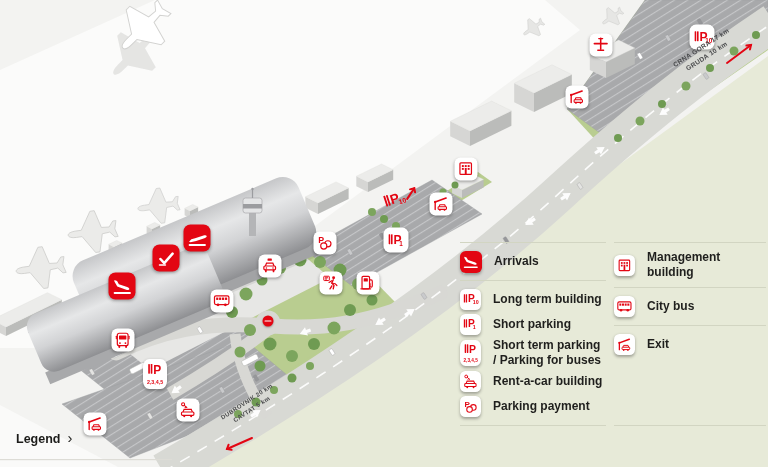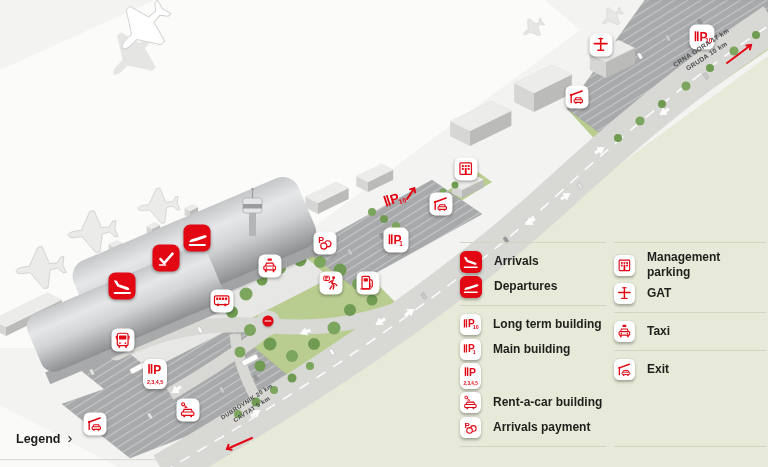--- a/index.html
+++ b/index.html
@@ -526,29 +526,20 @@
         <div class="lgroup">
           <div class="lrow">
             <div class="tile red" style="width: 22px; height: 22px;">
               <svg viewBox="0 0 24 24">
                 <path d="M3.5 19.5h17" stroke="currentColor" stroke-width="2.2" stroke-linecap="round" fill="none"></path>
                 <path fill="currentColor" d="M3.2 5l3 1 2 3.7 9.2 3c1.7.6 2.7 1.6 2.4 2.5-.3.9-1.8 1.1-3.5.6L6.4 12.2 3.2 6.8z"></path>
               </svg>
             </div>
             <span class="llabel">Arrivals</span>
           </div>
-          <div class="lrow">
-            <div class="tile red" style="width: 22px; height: 22px;">
-              <svg viewBox="0 0 24 24">
-                <path d="M3.5 19.5h17" stroke="currentColor" stroke-width="2.2" stroke-linecap="round" fill="none"></path>
-                <path fill="currentColor" d="M2.8 15.8l2.6-2.8 4.1-1 9.4-3.1c1.7-.6 3.2-.4 3.5.5.3.9-.8 2-2.5 2.6l-9.2 3-6.2 1.3z"></path>
-              </svg>
-            </div>
-            <span class="llabel">Departures</span>
-          </div>
         </div>
         <div class="lgroup">
           <div class="lrow">
             <div class="tile white" style="width: 21px; height: 21px;">
               <svg viewBox="0 0 24 24">
                 <g fill="currentColor">
                   <rect x="2.6" y="4.6" width="1.9" height="11.8" rx=".5"></rect>
                   <rect x="5.4" y="4.6" width="1.9" height="11.8" rx=".5"></rect>
                   <text x="8.4" y="16.2" font-size="14.5" font-weight="bold" font-family="Liberation Sans, sans-serif">P</text>
                   <text x="15.4" y="18.4" font-size="7.6" font-weight="bold" font-family="Liberation Sans, sans-serif">10</text>
@@ -561,33 +552,34 @@
             <div class="tile white" style="width: 21px; height: 21px;">
               <svg viewBox="0 0 24 24">
                 <g fill="currentColor">
                   <rect x="2.6" y="4.6" width="1.9" height="11.8" rx=".5"></rect>
                   <rect x="5.4" y="4.6" width="1.9" height="11.8" rx=".5"></rect>
                   <text x="8.4" y="16.2" font-size="14.5" font-weight="bold" font-family="Liberation Sans, sans-serif">P</text>
                   <text x="15.4" y="18.4" font-size="7.6" font-weight="bold" font-family="Liberation Sans, sans-serif">1</text>
                 </g>
               </svg>
             </div>
-            <span class="llabel">Main building</span>
+            <span class="llabel">Short parking</span>
           </div>
           <div class="lrow">
             <div class="tile white tall" style="width: 21px; height: 26px;">
               <svg viewBox="0 0 24 30">
                 <g fill="currentColor">
                   <rect x="4.6" y="4" width="1.8" height="10.6" rx=".5"></rect>
                   <rect x="7.3" y="4" width="1.8" height="10.6" rx=".5"></rect>
                   <text x="10" y="14.4" font-size="13" font-weight="bold" font-family="Liberation Sans, sans-serif">P</text>
                   <text x="12" y="26" font-size="5.8" font-weight="bold" text-anchor="middle" font-family="Liberation Sans, sans-serif">2,3,4,5</text>
                 </g>
               </svg>
             </div>
+            <span class="llabel">Short term parking / Parking for buses</span>
           </div>
           <div class="lrow">
             <div class="tile white" style="width: 21px; height: 21px;">
               <svg viewBox="0 0 24 24">
                 <g stroke="currentColor" fill="none" stroke-width="1.4" stroke-linecap="round">
                   <circle cx="6" cy="5" r="2"></circle>
                   <path d="M7.6 6.3l3.3 2.9"></path>
                   <path d="M9.6 8.1l-1 1.2"></path>
                 </g>
                 <path d="M5.9 15l1.4-3.4h9.4l1.4 3.4" stroke="currentColor" stroke-width="1.5" fill="none"></path>
@@ -601,73 +593,59 @@
           <div class="lrow">
             <div class="tile white" style="width: 21px; height: 21px;">
               <svg viewBox="0 0 24 24">
                 <text x="3.5" y="12.5" font-size="11.5" font-weight="bold" font-family="Liberation Sans, sans-serif" fill="currentColor">P</text>
                 <g stroke="currentColor" stroke-width="1.5">
                   <circle cx="16.2" cy="13.5" r="4" fill="none"></circle>
                   <circle cx="10.8" cy="16.3" r="4" fill="#fff"></circle>
                 </g>
               </svg>
             </div>
-            <span class="llabel">Arrivals payment</span>
+            <span class="llabel">Parking payment</span>
           </div>
         </div>
       </div>
     <div class="lcol c2" id="lcol2">
         <div class="lgroup">
           <div class="lrow">
             <div class="tile white" style="width: 21px; height: 21px;">
               <svg viewBox="0 0 24 24">
                 <rect x="4.5" y="4.5" width="15" height="15" rx="1.2" stroke="currentColor" stroke-width="1.6" fill="none"></rect>
                 <g fill="currentColor">
                   <rect x="7" y="7.3" width="2.5" height="2.5"></rect>
                   <rect x="10.8" y="7.3" width="2.5" height="2.5"></rect>
                   <rect x="14.6" y="7.3" width="2.5" height="2.5"></rect>
                   <rect x="7" y="11" width="2.5" height="2.5"></rect>
                   <rect x="14.6" y="11" width="2.5" height="2.5"></rect>
                   <rect x="10.8" y="11" width="2.5" height="8.5"></rect>
                 </g>
               </svg>
             </div>
-            <span class="llabel">Management parking</span>
-          </div>
+            <span class="llabel">Management building</span>
+          </div>
+        </div>
+        <div class="lgroup">
           <div class="lrow">
             <div class="tile white" style="width: 21px; height: 21px;">
               <svg viewBox="0 0 24 24">
-                <g stroke="currentColor" fill="none" stroke-linecap="round">
-                  <path d="M12 5.2v12.6" stroke-width="2"></path>
-                  <path d="M3.8 10.6h16.4" stroke-width="2.2"></path>
-                  <path d="M8.2 19.2h7.6" stroke-width="1.8"></path>
-                  <path d="M9.4 4h5.2" stroke-width="1.5"></path>
-                </g>
-                <circle cx="12" cy="4" r="1.3" fill="currentColor"></circle>
-              </svg>
-            </div>
-            <span class="llabel">GAT</span>
-          </div>
-        </div>
-        <div class="lgroup">
-          <div class="lrow">
-            <div class="tile white" style="width: 21px; height: 21px;">
-              <svg viewBox="0 0 24 24">
-                <rect x="9.2" y="2.6" width="5.6" height="3" rx=".8" fill="currentColor"></rect>
-                <path d="M6.4 12.4l1.5-3.8h8.2l1.5 3.8" stroke="currentColor" stroke-width="1.6" fill="none"></path>
-                <rect x="4.4" y="12.4" width="15.2" height="5" rx="1.4" stroke="currentColor" stroke-width="1.6" fill="none"></rect>
-                <circle cx="7.7" cy="15" r="1" fill="currentColor"></circle>
-                <circle cx="16.3" cy="15" r="1" fill="currentColor"></circle>
-                <g stroke="currentColor" stroke-width="2.2" stroke-linecap="round">
-                  <path d="M7 17.8v1.8"></path>
-                  <path d="M17 17.8v1.8"></path>
-                </g>
-              </svg>
-            </div>
-            <span class="llabel">Taxi</span>
+                <rect x="2.6" y="5.6" width="18.8" height="11.4" rx="2" stroke="currentColor" stroke-width="1.6" fill="none"></rect>
+                <g fill="currentColor">
+                  <rect x="4.8" y="7.9" width="2.8" height="3.1"></rect>
+                  <rect x="8.6" y="7.9" width="2.8" height="3.1"></rect>
+                  <rect x="12.4" y="7.9" width="2.8" height="3.1"></rect>
+                  <rect x="16.2" y="7.9" width="2.9" height="3.1"></rect>
+                </g>
+                <circle cx="7.2" cy="17.4" r="1.8" fill="currentColor"></circle>
+                <circle cx="16.8" cy="17.4" r="1.8" fill="currentColor"></circle>
+              </svg>
+            </div>
+            <span class="llabel">City bus</span>
           </div>
         </div>
         <div class="lgroup">
           <div class="lrow">
             <div class="tile white" style="width: 21px; height: 21px;">
               <svg viewBox="0 0 24 24">
                 <g stroke="currentColor" stroke-linecap="round" fill="none">
                   <path d="M4.8 9.8L19 4.6" stroke-width="2.2"></path>
                   <path d="M4.8 9.8v9.8" stroke-width="1.8"></path>
                 </g>

